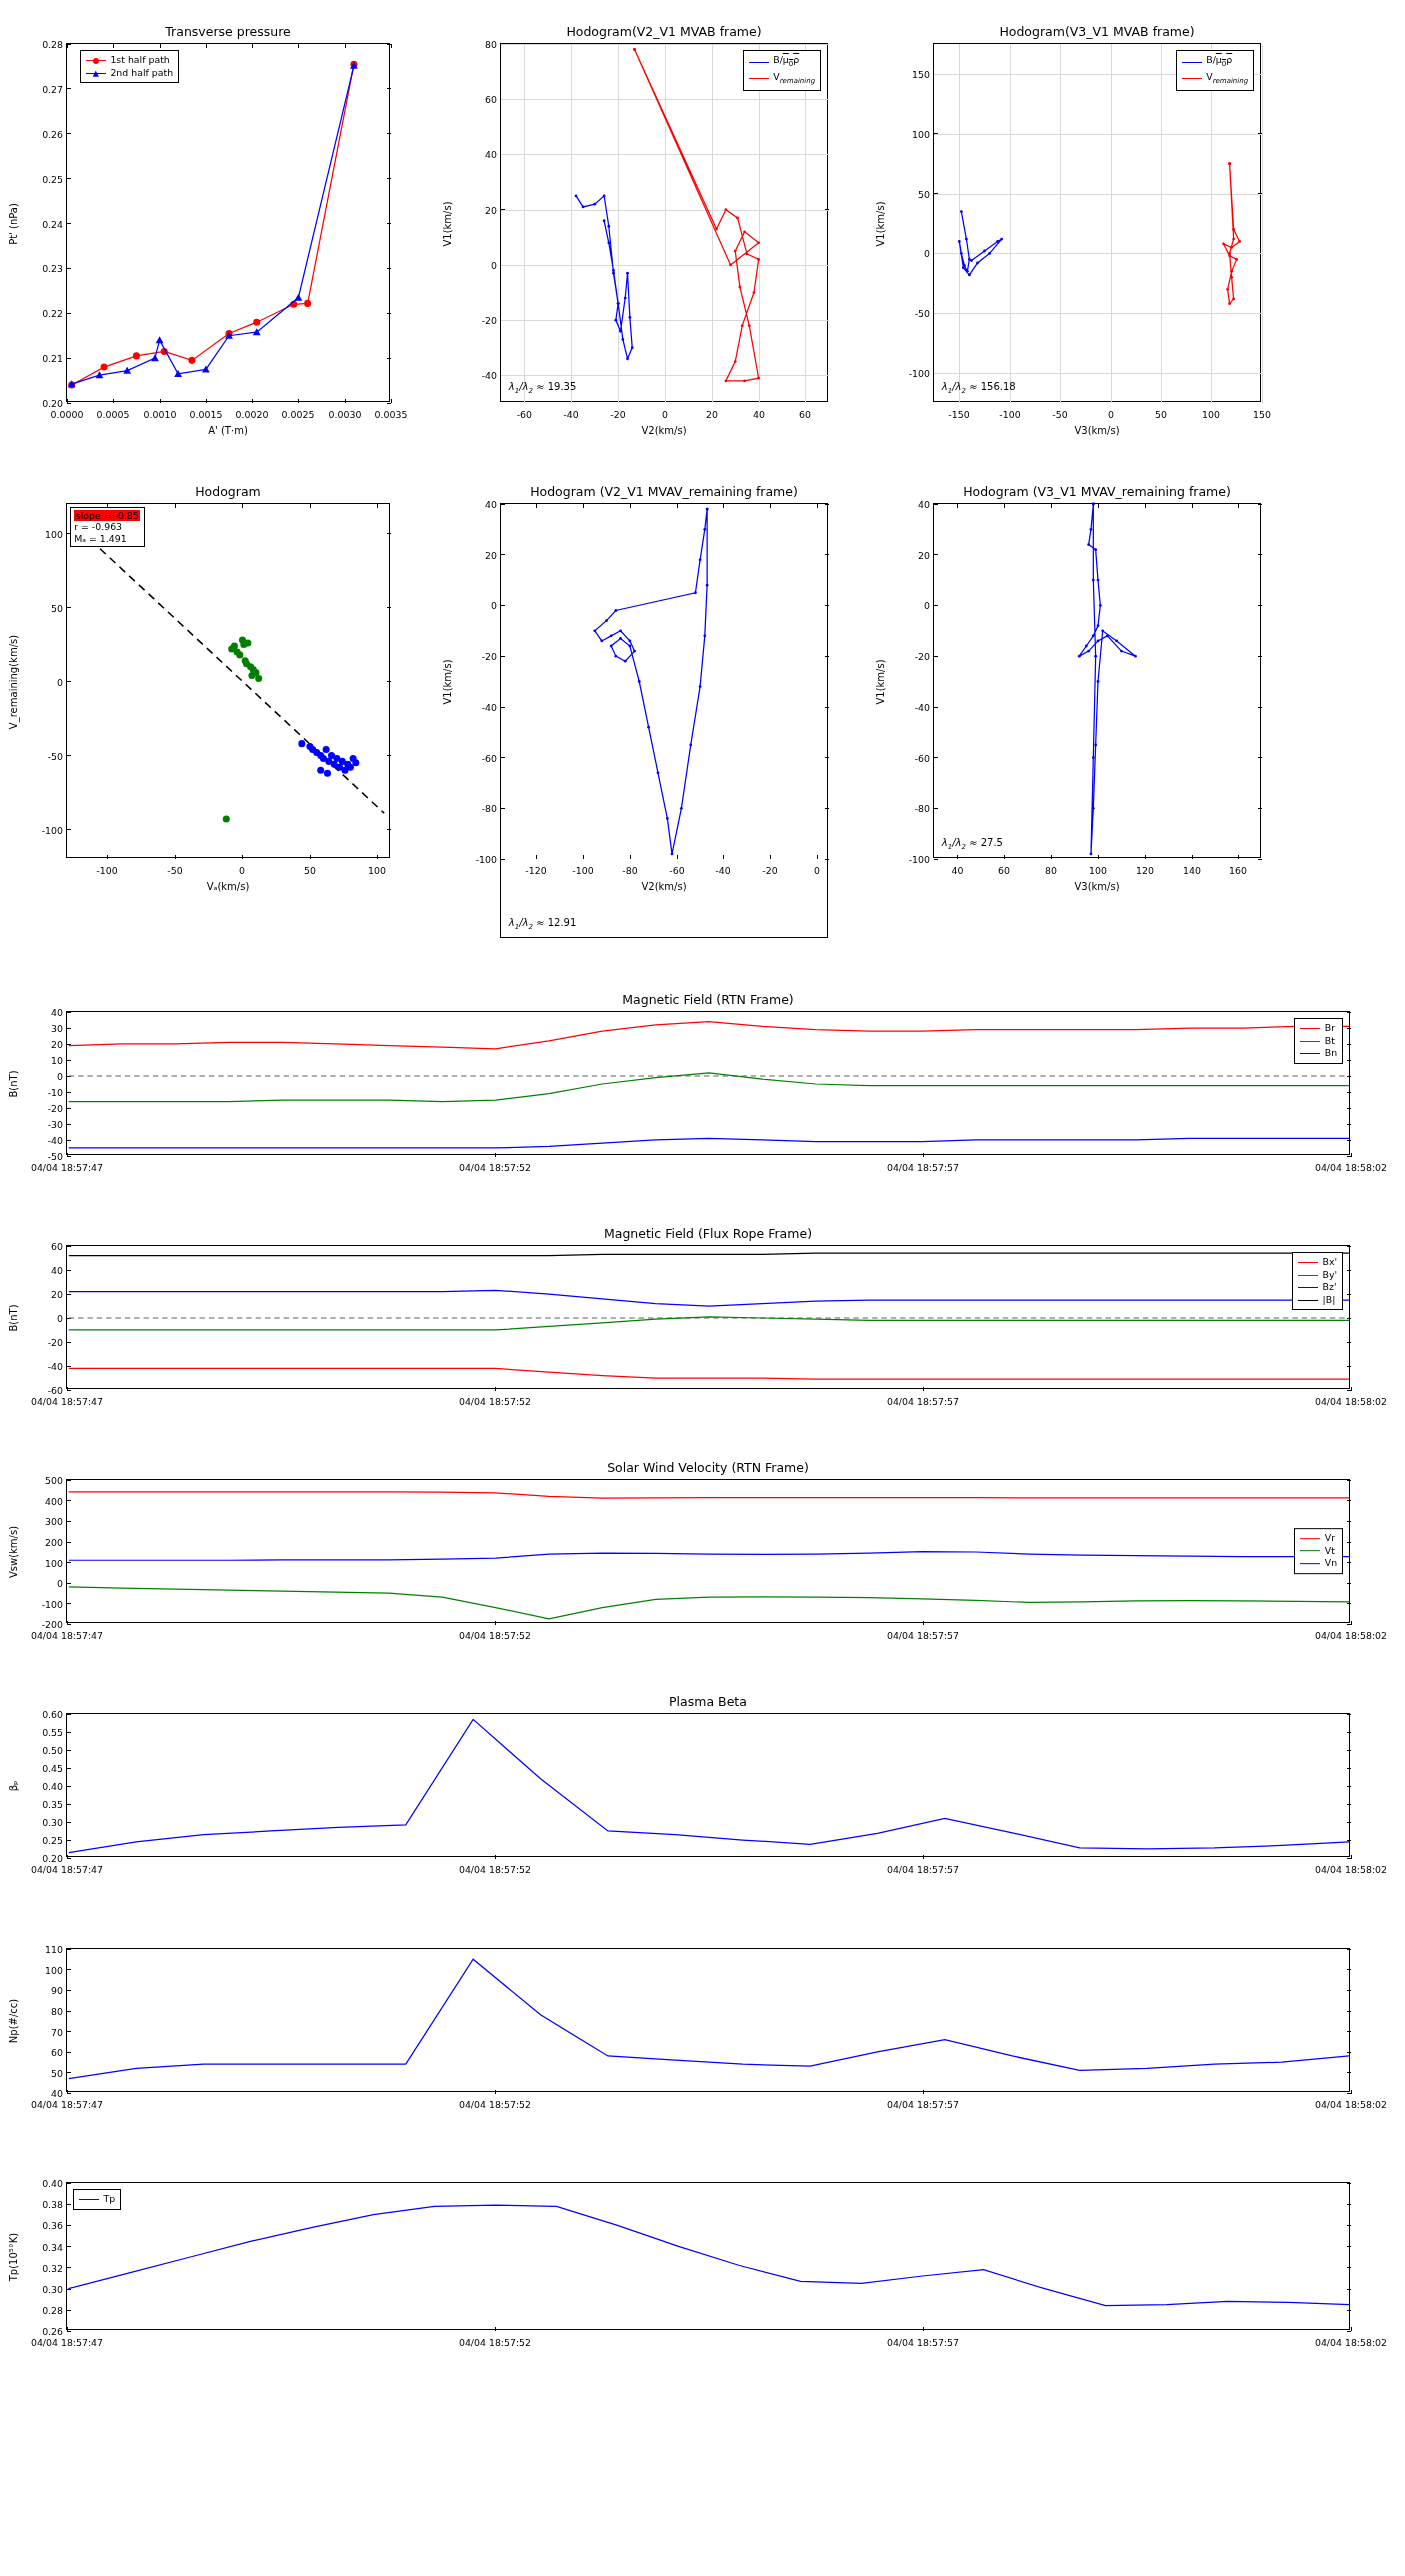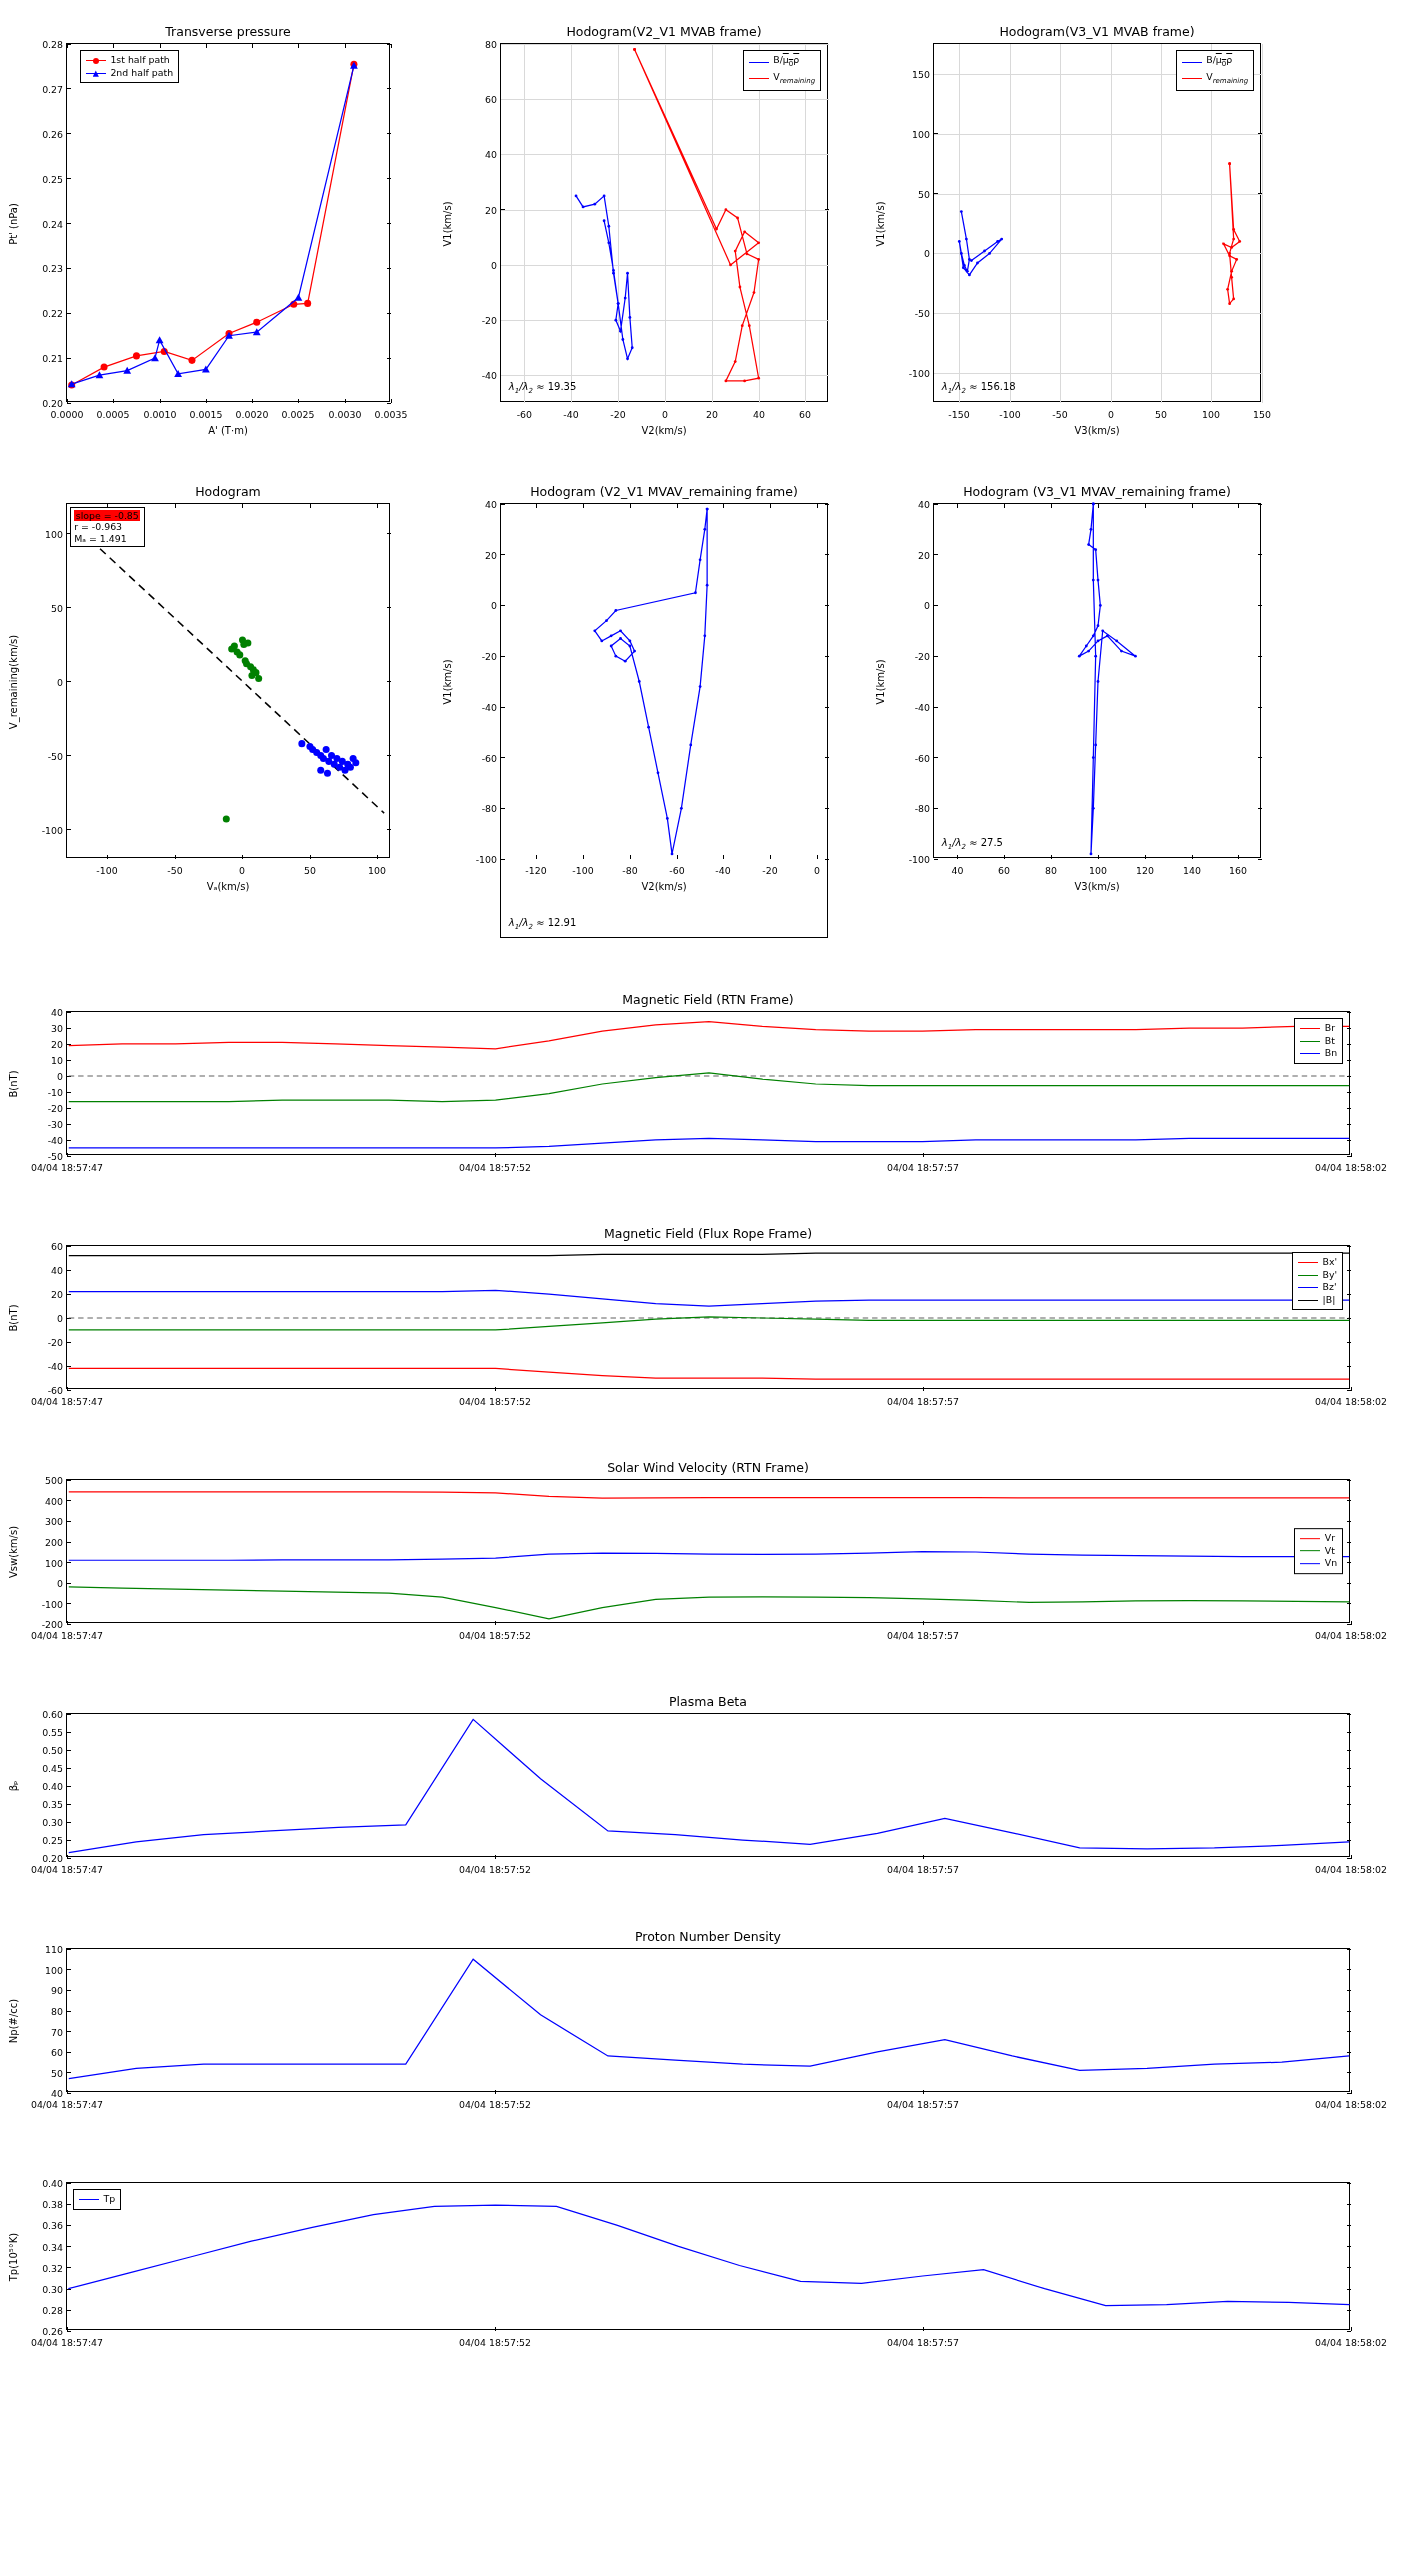--- a/index.html
+++ b/index.html
@@ -784,21 +784,20 @@
       <div class="tickmark" style="left: 856px; top: 141px; width: 0.8px; height: 3.9px;"></div>
       <div class="tick xtick" style="left: 856px; top: 150px;">04/04 18:57:57</div>
       <div class="tickmark" style="left: 1284px; top: 141px; width: 0.8px; height: 3.9px;"></div>
       <div class="tick xtick" style="left: 1284px; top: 150px;">04/04 18:58:02</div>
       <div class="ylabel" style="left: -48px; top: 72px; transform: rotate(-90deg) translate(-50%, -100%);">βₚ</div>
       <svg width="1284" height="144" viewBox="0 0 1645 185">
         <polyline points="0.0,178.1 86.6,164.2 173.2,154.9 259.7,150.3 346.3,145.7 432.9,142.5 519.5,6.9 606.1,83.3 692.6,150.3 779.2,154.9 865.8,161.9 952.4,167.4 1038.9,153.5 1125.5,134.1 1212.1,152.6 1298.7,172.1 1385.3,173.4 1471.8,172.1 1558.4,168.8 1645.0,164.2" fill="none" stroke="#0000ff" stroke-width="1.6"></polyline>
       </svg>
     </div>
     <div class="axes" style="left: 66px; top: 1948px; width: 1284px; height: 144px;">
-      <div class="title">Proton Number Density</div>
       <div class="tickmark" style="left: 0px; top: 144px; width: 3.9px; height: 0.8px;"></div>
       <div class="tickmark" style="left: 1280px; top: 144px; width: 3.9px; height: 0.8px;"></div>
       <div class="tick ytick" style="left: -45px; top: 144px; width: 41px;">40</div>
       <div class="tickmark" style="left: 0px; top: 123px; width: 3.9px; height: 0.8px;"></div>
       <div class="tickmark" style="left: 1280px; top: 123px; width: 3.9px; height: 0.8px;"></div>
       <div class="tick ytick" style="left: -45px; top: 124px; width: 41px;">50</div>
       <div class="tickmark" style="left: 0px; top: 103px; width: 3.9px; height: 0.8px;"></div>
       <div class="tickmark" style="left: 1280px; top: 103px; width: 3.9px; height: 0.8px;"></div>
       <div class="tick ytick" style="left: -45px; top: 103px; width: 41px;">60</div>
       <div class="tickmark" style="left: 0px; top: 82px; width: 3.9px; height: 0.8px;"></div>

